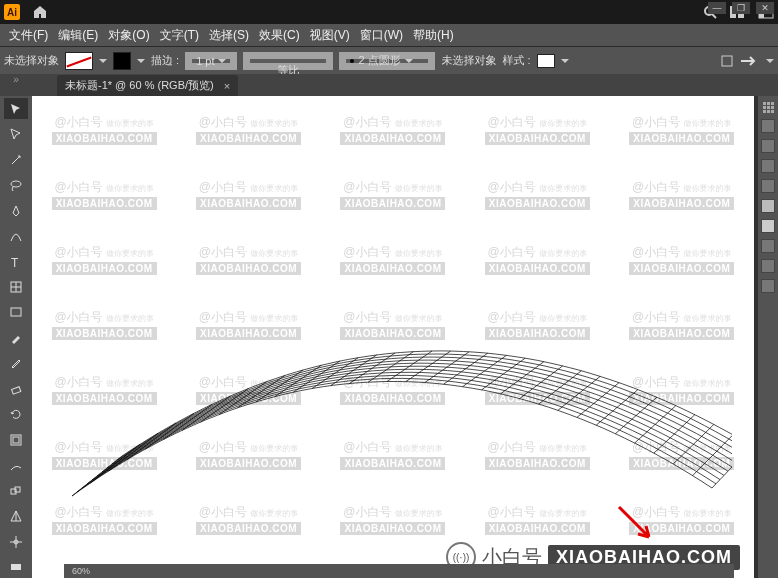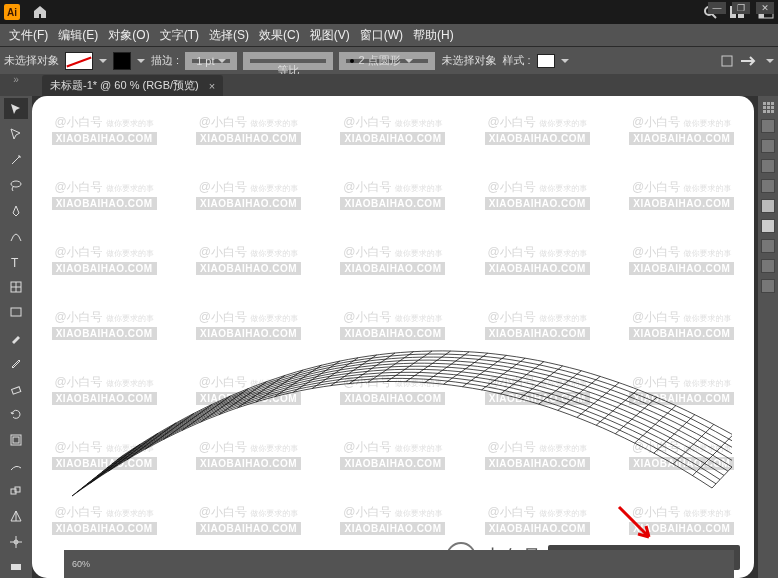--- a/index.html
+++ b/index.html
@@ -26,51 +26,51 @@
   .swatch.black { background:#000; width:18px;}
   .dd { height:18px; background:#5c5c5c; border:7px solid #a3a3a3; display:flex; align-items:center; padding:0 4px; gap:4px;}
   .caret { width:0;height:0;border-left:4px solid transparent;border-right:4px solid transparent;border-top:4px solid #ccc;}
   .strokeprev { width:40px; height:4px; background:#000; }
   .opacity-sw { width:18px; height:14px; background:#fff; border:1px solid #222;}
 
   
   .tabarea { display:flex; }
   .tool-gutter-top { width:32px; height:22px; background:#434343; font-size:10px; color:#999; text-align:center;}
   .tabstrip { height:22px; background:#434343; flex:1; display:flex; align-items:flex-end; padding-left:10px;}
-  .tab { background:#333; color:#ddd; font-size:11px; padding:3px 8px; display:flex; gap:10px; align-items:center; border-top-left-radius:3px; border-top-right-radius:3px;}
+  .tab { background:#333; color:#ddd; font-size:11px; padding:3px 8px; display:flex; gap:10px; align-items:center; border-top-left-radius:3px; border-top-right-radius:3px;margin-left:15px;}
   .tab .close { color:#bbb; font-size:11px;}
 
   
   .workarea { display:flex; height: calc(578px - 24px - 22px - 28px - 22px); }
   .toolbox { width:32px; background:#535353; display:flex; flex-direction:column; align-items:center; padding-top:2px; gap:4px;}
   .toolbtn { width:24px; height:22px; display:flex; align-items:center; justify-content:center; color:#ddd;}
   .toolbtn.active { background:#333; }
   .canvas-wrap { flex:1; position:relative; background:#323232; }
-  .canvas { position:absolute; left:0; top:0; right:24px; bottom:0; background:#fff;border-radius:15px; }
+  .canvas { position:absolute; left:0; top:0; right:24px; bottom:0; background:#fff; }
   .rightstrip { width:20px; background:#535353; position:absolute; right:0; top:0; bottom:0;}
   .rightstrip .sq { width:14px; height:14px; margin:6px auto; background:#777; border:1px solid #444;}
   .rightstrip .dots { display:grid; grid-template-columns:repeat(3,3px); grid-auto-rows:3px; gap:1px; width:11px; margin:6px auto;}
   .rightstrip .dots i{background:#aaa;}
 
   
   .wm { position:absolute; inset:0; pointer-events:none; }
   .wm-row { position:absolute; left:0; right:0; display:flex; justify-content:space-around; color:#d7d7d7; font-size:10px; white-space:nowrap;}
   .wm-row .a { font-size:12px; }
   .wm-row .b { background:#d8d8d8; color:#fff; padding:1px 4px; font-weight:bold; letter-spacing:0.5px; }
 
   
   .bigwm { position:absolute; right:14px; bottom:6px; display:flex; align-items:center; gap:6px; color:#555; font-size:20px; font-weight:500;}
   .bigwm .circ { width:30px; height:30px; border:2px solid #777; border-radius:50%; display:flex; align-items:center; justify-content:center; font-size:10px;}
   .bigwm .pill { background:#444; color:#fff; font-weight:bold; padding:2px 8px; border-radius:2px; font-size:18px; letter-spacing:1px;}
 
   .arrow { position:absolute; right:100px; bottom:36px; }
 
   svg { display:block; }
 
-  .statusbar { position:absolute; left:32px; right:20px; bottom:0; height:28px; background:#535353; color:#ccc; font-size:9px; display:flex; align-items:center; gap:24px; padding:0 8px;}
+  .statusbar { position:absolute; left:32px; right:20px; bottom:0; height:14px; background:#535353; color:#ccc; font-size:9px; display:flex; align-items:center; gap:24px; padding:0 8px;}
 </style>
 </head>
 <body>
 
 <div class="win-btns">
   <div class="win-btn">—</div>
   <div class="win-btn">❐</div>
   <div class="win-btn">✕</div>
 </div>
 

